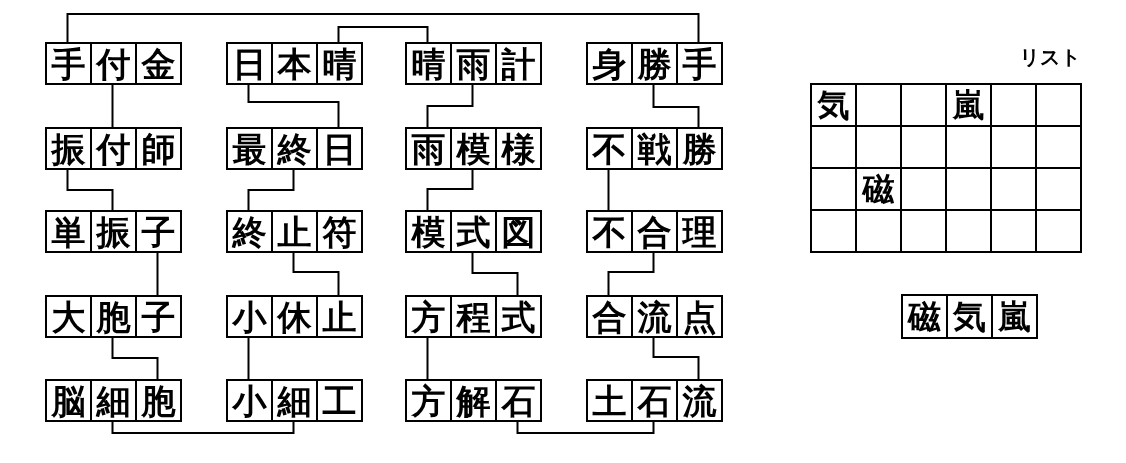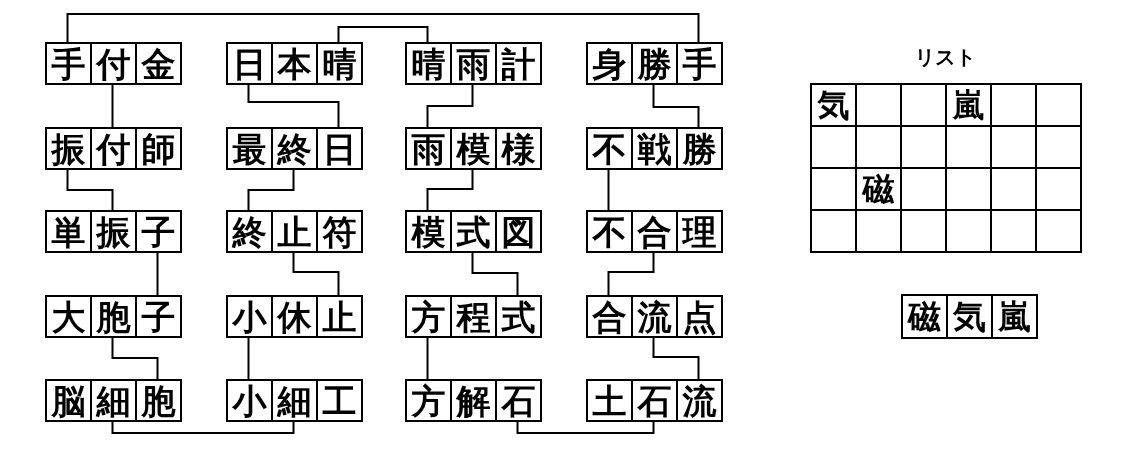--- a/index.html
+++ b/index.html
@@ -40,21 +40,21 @@
     color: #000000;
     line-height: 1;
     overflow: hidden;
   }
   .word-cell + .word-cell { border-left: 2px solid #000000; }
   #list-title {
     position: absolute;
     left: 810px;
     top: 44px;
     width: 271px;
-    text-align: center;
+    text-align: right;
     font-size: 20px;
     font-weight: 700;
     color: #000000;
   }
   #list-grid {
     position: absolute;
     left: 810px;
     top: 83px;
     border: 1px solid #000000;
     display: grid;

